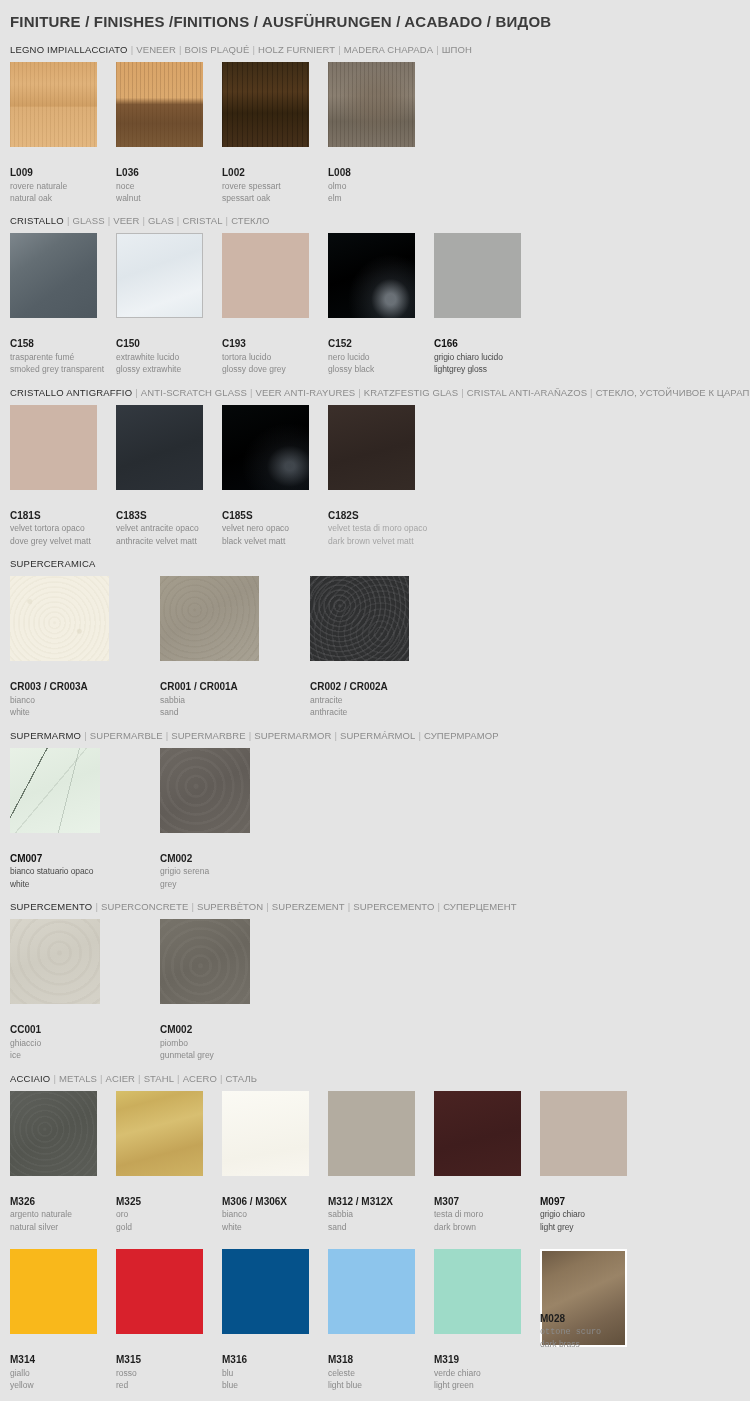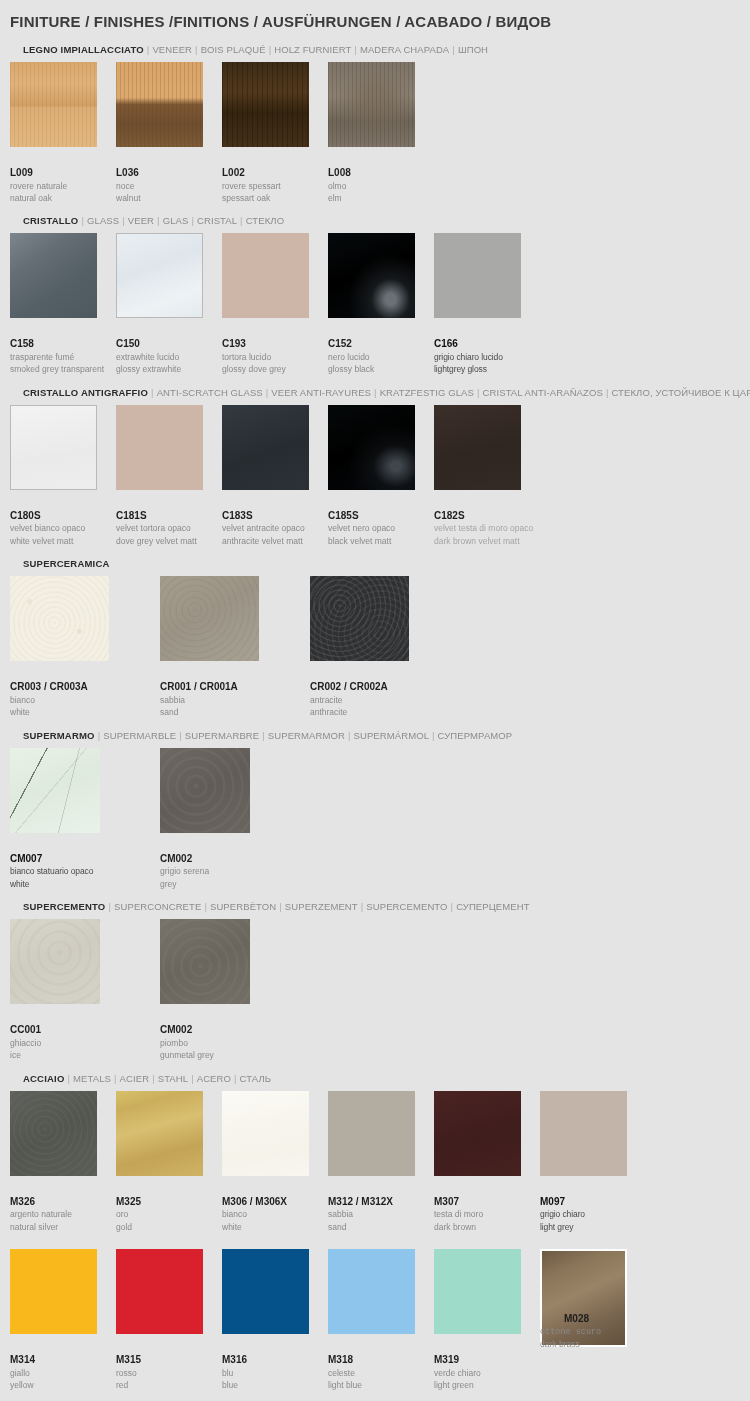--- a/index.html
+++ b/index.html
@@ -23,24 +23,23 @@
 
   .section { padding-top: 4px; }
   .section-head {
     font-size: 9.5px;
     color: #8c8c8c;
     letter-spacing: 0.1px;
     padding: 7px 0 7px 0;
     white-space: nowrap;
   }
   .section-head .primary {
-    font-weight: bold;
+    font-weight: normal;
     color: #2b2b2b;
     letter-spacing: 0.2px;
-    margin-left: 13px;
   }
   .section-head .sep { color: #b0b0b0; padding: 0 3px; }
 
   .row { display: flex; }
 
   .swatch-cell { width: 106px; flex: 0 0 106px; }
   .swatch-cell.wide { width: 150px; flex: 0 0 150px; }
 
   .chip {
     width: 87px;
@@ -288,26 +287,20 @@
       </div>
     </div>
   </div>
 
   <div class="section">
     <div class="section-head">
       <span class="primary">CRISTALLO ANTIGRAFFIO</span><span class="sep">|</span><span>ANTI-SCRATCH GLASS</span><span class="sep">|</span><span>VEER ANTI-RAYURES</span><span class="sep">|</span><span>KRATZFESTIG GLAS</span><span class="sep">|</span><span>CRISTAL ANTI-ARAÑAZOS</span><span class="sep">|</span><span>СТЕКЛО, УСТОЙЧИВОЕ К ЦАРАПИНАМ</span>
     </div>
     <div class="row">
       <div class="swatch-cell">
-        <div class="chip s-white bordered"></div>
-        <div class="code">C180S</div>
-        <div class="desc">velvet bianco opaco</div>
-        <div class="desc">white velvet matt</div>
-      </div>
-      <div class="swatch-cell">
         <div class="chip s-tortora"></div>
         <div class="code">C181S</div>
         <div class="desc">velvet tortora opaco</div>
         <div class="desc">dove grey velvet matt</div>
       </div>
       <div class="swatch-cell">
         <div class="chip s-anthracite"></div>
         <div class="code">C183S</div>
         <div class="desc">velvet antracite opaco</div>
         <div class="desc">anthracite velvet matt</div>
@@ -463,21 +456,21 @@
         <div class="desc">light blue</div>
       </div>
       <div class="swatch-cell">
         <div class="chip t-lightgreen"></div>
         <div class="code">M319</div>
         <div class="desc">verde chiaro</div>
         <div class="desc">light green</div>
       </div>
       <div class="swatch-cell">
         <div class="chip tall t-darkbrass wborder"></div>
-        <div class="code" style="padding-top:0;position:relative;top:-34px;padding-left:24px;">M028</div>
+        <div class="code" style="padding-top:0;position:relative;top:-34px;">M028</div>
         <div class="desc" style="position:relative;top:-34px;font-family:Liberation Mono, monospace;">ottone scuro</div>
         <div class="desc" style="position:relative;top:-34px;">dark brass</div>
       </div>
     </div>
 
     <div class="row" style="padding-top:16px;">
       <div class="swatch-cell">
         <div class="chip t-nero-opaco"></div>
         <div class="code">M055</div>
 

